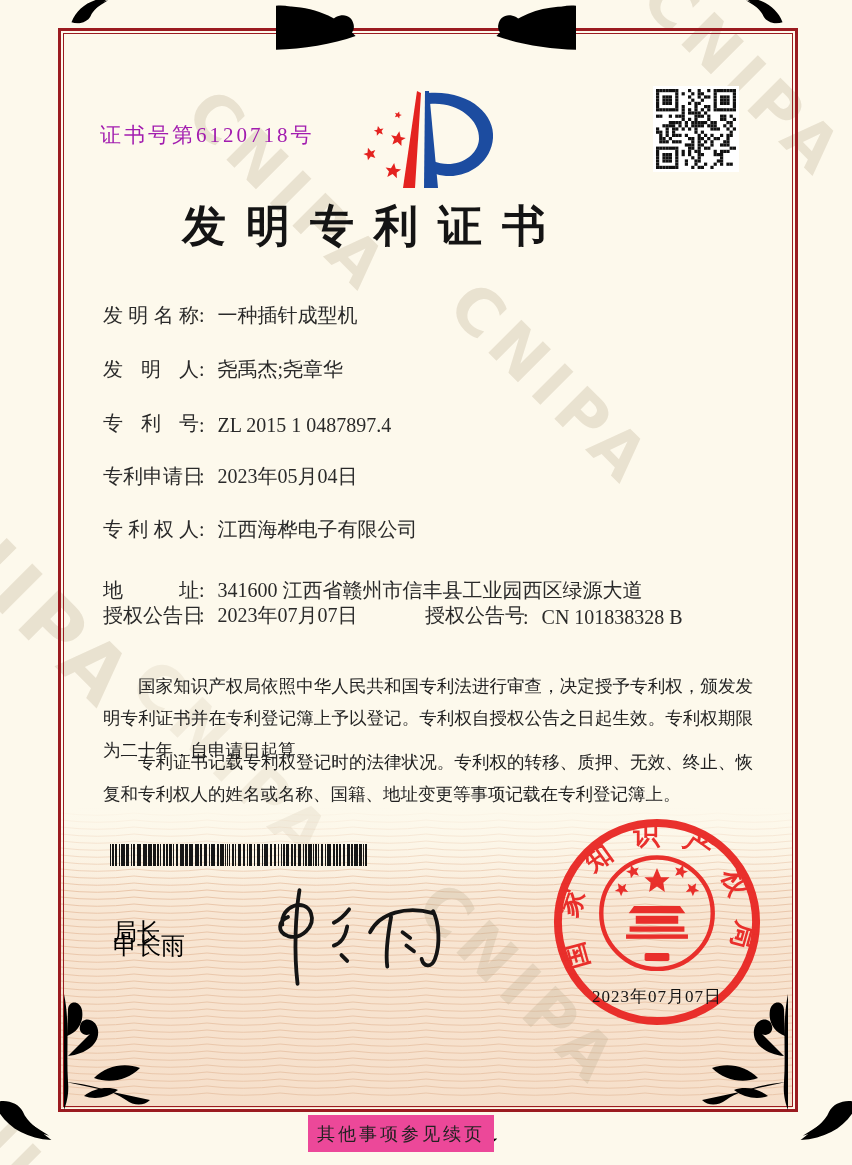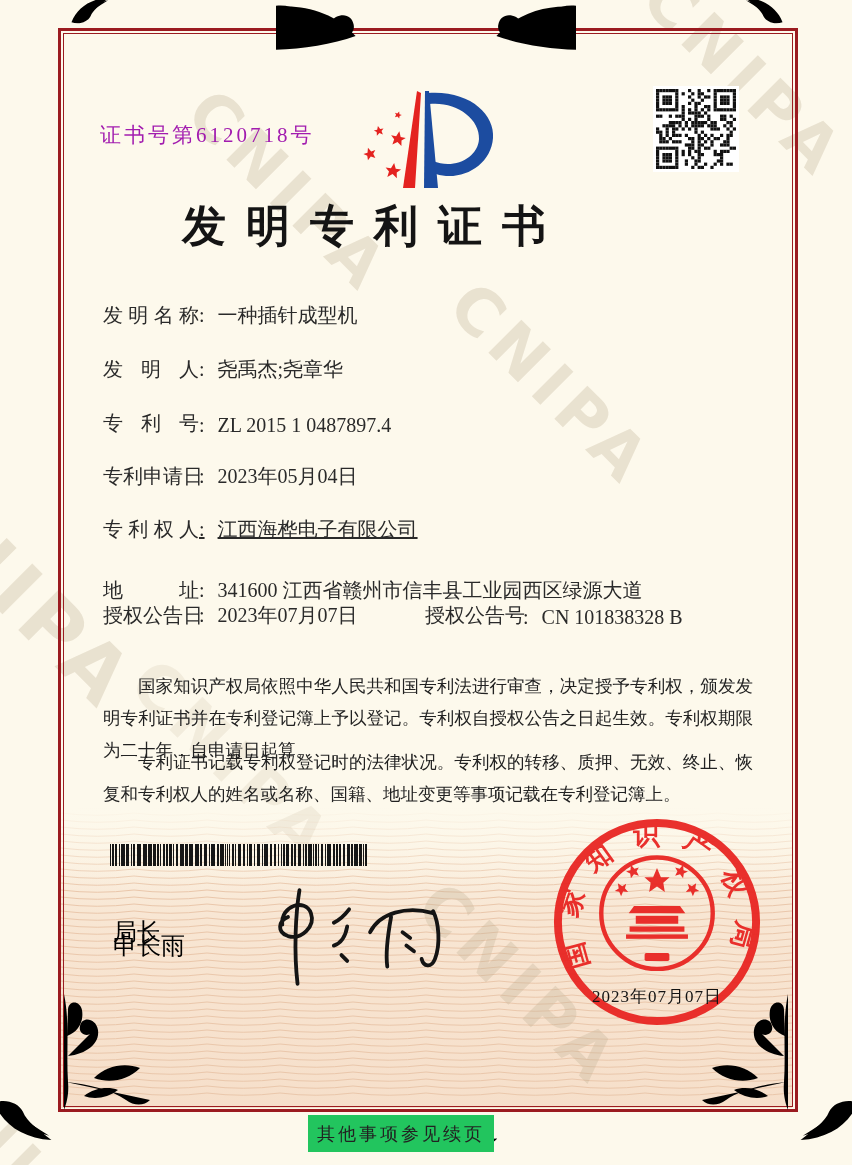--- a/index.html
+++ b/index.html
@@ -29,21 +29,21 @@
   .fvalue{margin-left:13px;}
   .col2{position:absolute;left:322px;top:0;}
   .col2 .flabel{width:98px;}
   .para{position:absolute;left:103px;width:650px;font-size:17.5px;line-height:1.83;
         text-indent:2em;color:#222;z-index:4;text-align:justify;}
   .signer{position:absolute;left:113px;font-family:"Liberation Sans","DejaVu Sans",sans-serif;
         font-size:24px;color:#000000;z-index:5;}
   .seal-date{left:557px;top:985px;width:200px;text-align:center;font-size:17px;
         letter-spacing:1px;color:#131313;z-index:7;}
   .page-num{left:58px;top:1066px;width:737px;text-align:center;font-size:15px;color:#333;z-index:5;}
-  .cont-box{left:308px;top:1115px;width:186px;height:37px;background:#22c55e;z-index:6;
+  .cont-box{left:308px;top:1115px;width:186px;height:37px;background:#ec4899;z-index:6;
         display:flex;align-items:center;justify-content:center;font-size:18px;letter-spacing:3px;color:#222;}
   #qr-wrap{left:653px;top:86px;width:86px;height:86px;background:#fff;z-index:4;padding:3px;box-sizing:border-box;}
   #barcode{left:110px;top:844px;z-index:5;}
   #sig{left:246px;top:882px;z-index:5;}
   #sig path{stroke:#141414;stroke-width:4;fill:none;stroke-linecap:round;stroke-linejoin:round;}
   #seal{left:542px;top:807px;z-index:6;opacity:.93;}
   #logo{left:337px;top:84px;z-index:4;}
 </style>
 </head>
 <body>
@@ -481,21 +481,21 @@
   </div>
   <div class="frow" style="top:356px;">
     <span class="flabel">发明人</span><span>:</span><span class="fvalue">尧禹杰;尧章华</span>
   </div>
   <div class="frow" style="top:410px;">
     <span class="flabel">专利号</span><span>:</span><span class="fvalue">ZL 2015 1 0487897.4</span>
   </div>
   <div class="frow" style="top:463px;">
     <span class="flabel">专利申请日</span><span>:</span><span class="fvalue">2023年05月04日</span>
   </div>
-  <div class="frow" style="top:516px;text-decoration:underline;">
+  <div class="frow" style="top:516px;">
     <span class="flabel">专利权人</span><span>:</span><span class="fvalue">江西海桦电子有限公司</span>
   </div>
   <div class="frow" style="top:577px;">
     <span class="flabel">地址</span><span>:</span><span class="fvalue">341600 江西省赣州市信丰县工业园西区绿源大道</span>
   </div>
   <div class="frow" style="top:602px;">
     <span class="flabel">授权公告日</span><span>:</span><span class="fvalue">2023年07月07日</span>
     <span class="col2">
       <span class="flabel">授权公告号</span><span>:</span><span class="fvalue">CN 101838328 B</span>
     </span>

